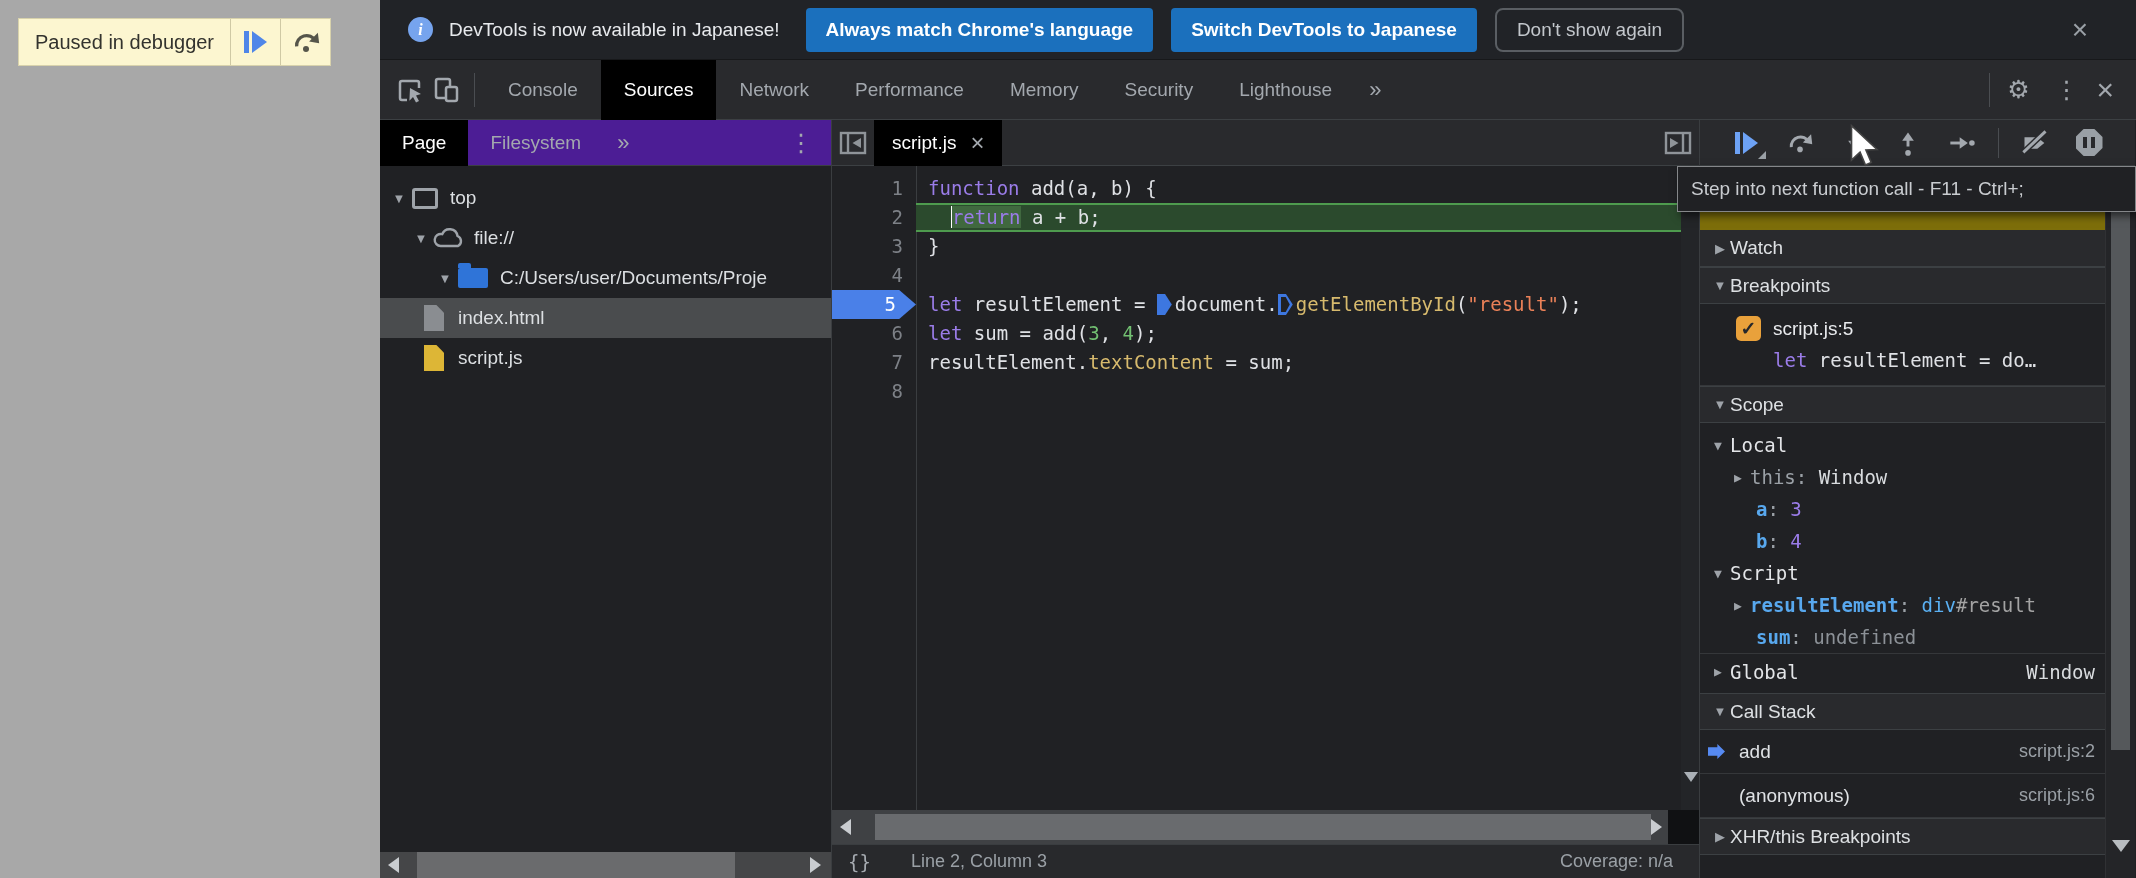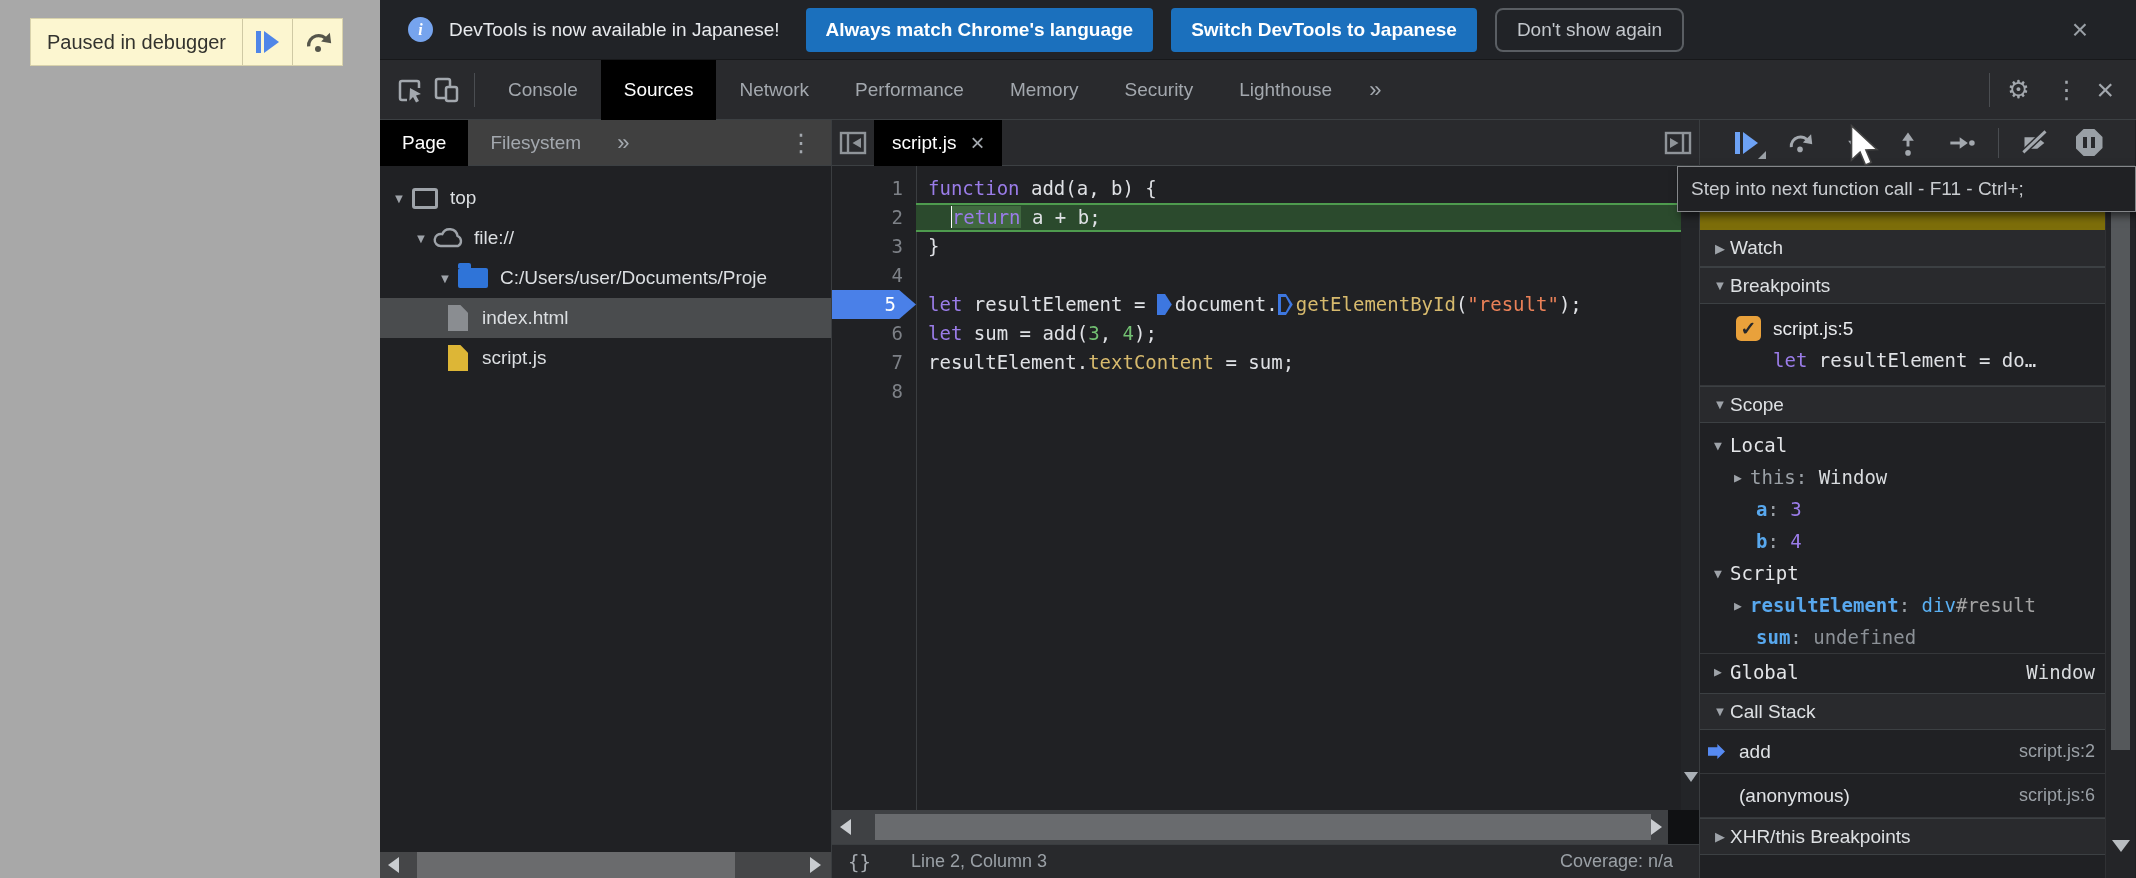--- a/index.html
+++ b/index.html
@@ -2,21 +2,21 @@
 <html><head>
 <meta charset="utf-8">
 <style>
   * { margin:0; padding:0; box-sizing:border-box; }
   html,body { background:#555; }
   #app {
     position:relative; width:2136px; height:878px; overflow:hidden;
     font-family:"Liberation Sans", sans-serif; background:#a8a8a8;
   }
   
-  .page-area { position:absolute; left:16px; top:0; width:380px; height:878px; background:#a8a8a8; }
+  .page-area { position:absolute; left:4px; top:0; width:380px; height:878px; background:#a8a8a8; }
   .paused-banner {
     position:absolute; left:14px; top:18px; height:48px; display:flex; align-items:stretch;
     background:#fcf6d0; border:1px solid #d8d2ac;
   }
   .paused-banner .pb-label { display:flex; align-items:center; padding:0 16px; font-size:20px; color:#33332e; }
   .pb-btn { width:50px; display:flex; align-items:center; justify-content:center; border-left:1px solid #cfc9a4; cursor:pointer; }
   .resume-glyph { display:flex; align-items:center; gap:3px; }
   .resume-glyph .bar { width:5px; height:22px; background:#4f86e8; }
   .resume-glyph .tri { width:0; height:0; border-left:15px solid #4f86e8; border-top:11px solid transparent; border-bottom:11px solid transparent; }
 
@@ -43,28 +43,28 @@
   .kebab { font-size:24px; color:#a3a8ae; padding:0 18px; cursor:pointer; }
   .x-close { font-size:30px; color:#a3a8ae; margin-right:22px; cursor:pointer; line-height:1; }
 
   
   .content { position:absolute; left:0; top:120px; width:100%; height:758px; display:flex; }
   .nav-panel { width:452px; position:relative; border-right:1px solid #3a3d40; background:#202124; }
   .editor-panel { width:868px; position:relative; border-right:1px solid #3a3d40; background:#202124; }
   .side-panel { width:435px; position:relative; background:#202124; }
 
   
-  .panel-tabs { height:46px; background:#404040; border-bottom:1px solid #3c4043; display:flex; align-items:center; }
+  .panel-tabs { height:46px; background:#4c1d95; border-bottom:1px solid #3c4043; display:flex; align-items:center; }
   .panel-tab { height:46px; display:flex; align-items:center; padding:0 22px; font-size:19px; color:#a3a8ae; cursor:pointer; }
   .panel-tab.selected { background:#000; color:#fff; }
   .tree { padding-top:12px; }
   .tree-row { height:40px; display:flex; align-items:center; font-size:19px; color:#dcdfe2; cursor:pointer; white-space:nowrap; overflow:hidden; }
   .tree-row.selected { background:#4a4c4e; }
   .caret { font-size:13px; color:#9ea3a9; width:22px; text-align:center; flex:none; }
-  .t-ind1 { padding-left:8px; } .t-ind2 { padding-left:30px; } .t-ind3 { padding-left:54px; } .t-ind4 { padding-left:68px; }
+  .t-ind1 { padding-left:8px; } .t-ind2 { padding-left:30px; } .t-ind3 { padding-left:54px; } .t-ind4 { padding-left:44px; }
   .frame-ic { width:26px; height:21px; border:3px solid #9ea3a9; border-radius:3px; margin:0 12px 0 2px; flex:none; }
   .cloud-ic { margin:0 8px 0 0; flex:none; }
   .folder-ic { position:relative; width:30px; height:20px; background:#2f74d8; border-radius:2px; margin:0 12px 0 2px; flex:none; }
   .folder-ic::before { content:""; position:absolute; left:0; top:-5px; width:13px; height:5px; background:#2f74d8; border-radius:2px 2px 0 0; }
   .file-ic { width:20px; height:26px; margin:0 14px 0 0; flex:none; clip-path:polygon(0 0, 62% 0, 100% 30%, 100% 100%, 0 100%); }
   .file-ic.gray { background:#8a8d91; } .file-ic.yellow { background:#ddb636; }
   .nav-hscroll { position:absolute; left:0; bottom:0; width:100%; height:26px; background:#454648; display:flex; align-items:center; }
   .sb-arrow { width:0; height:0; flex:none; }
   .sb-left  { border-top:8px solid transparent; border-bottom:8px solid transparent; border-right:11px solid #c9ccd0; margin-left:8px; }
   .sb-right { border-top:8px solid transparent; border-bottom:8px solid transparent; border-left:11px solid #c9ccd0; }

